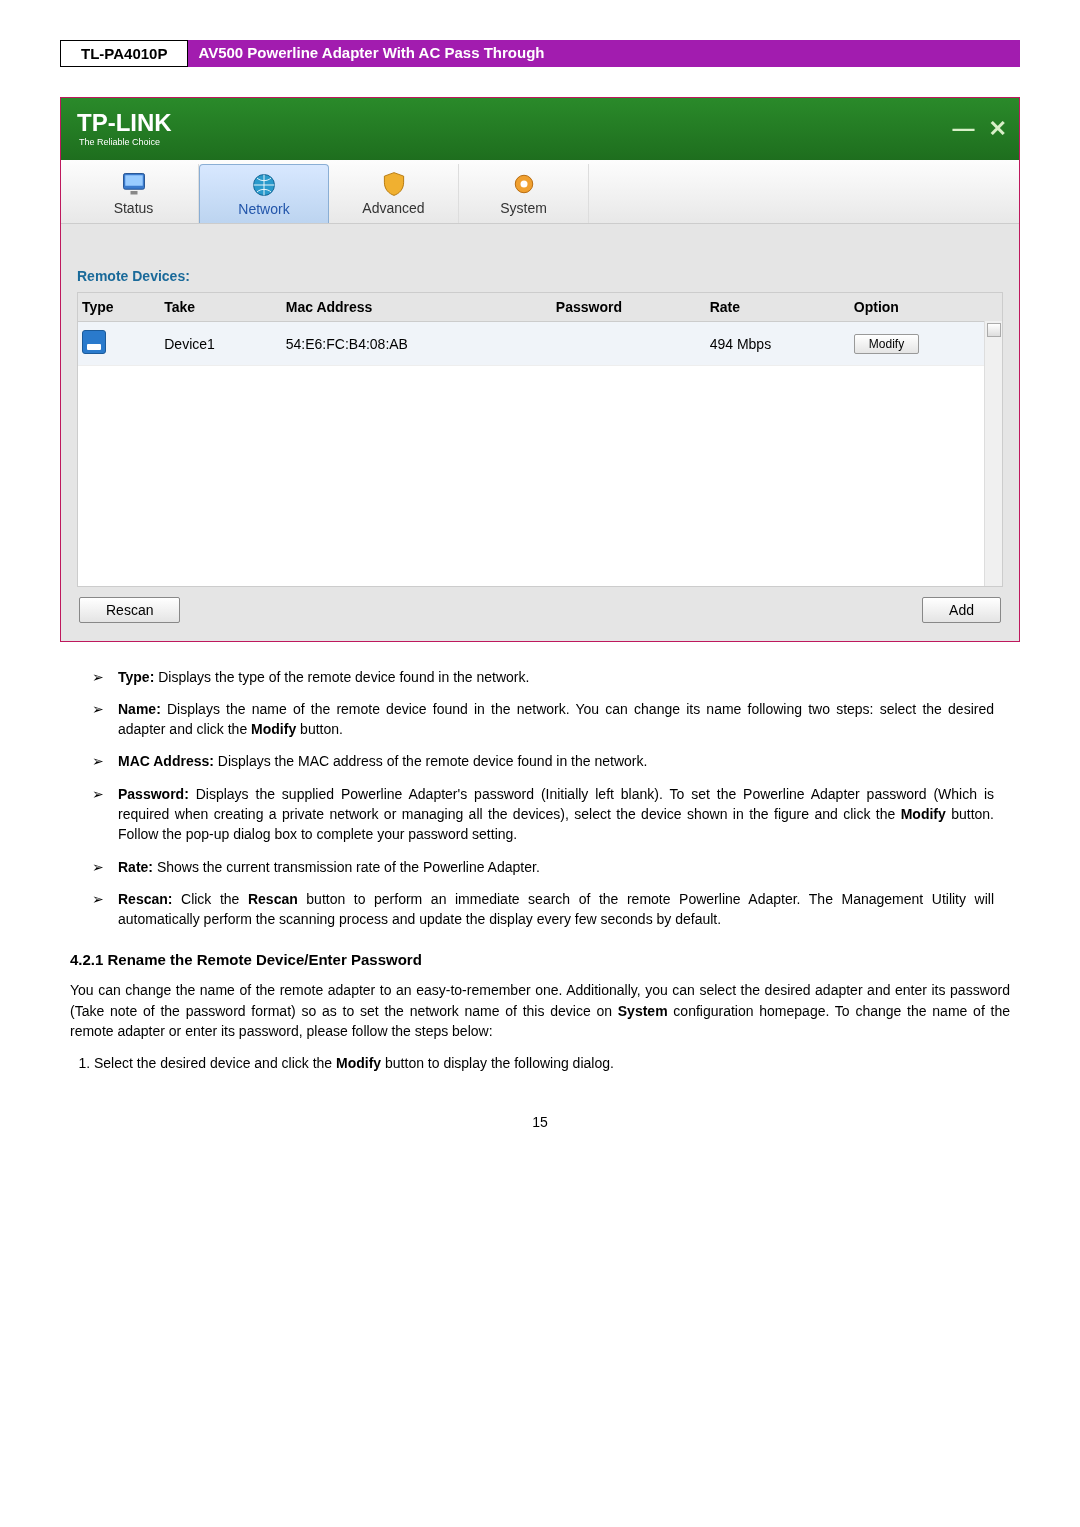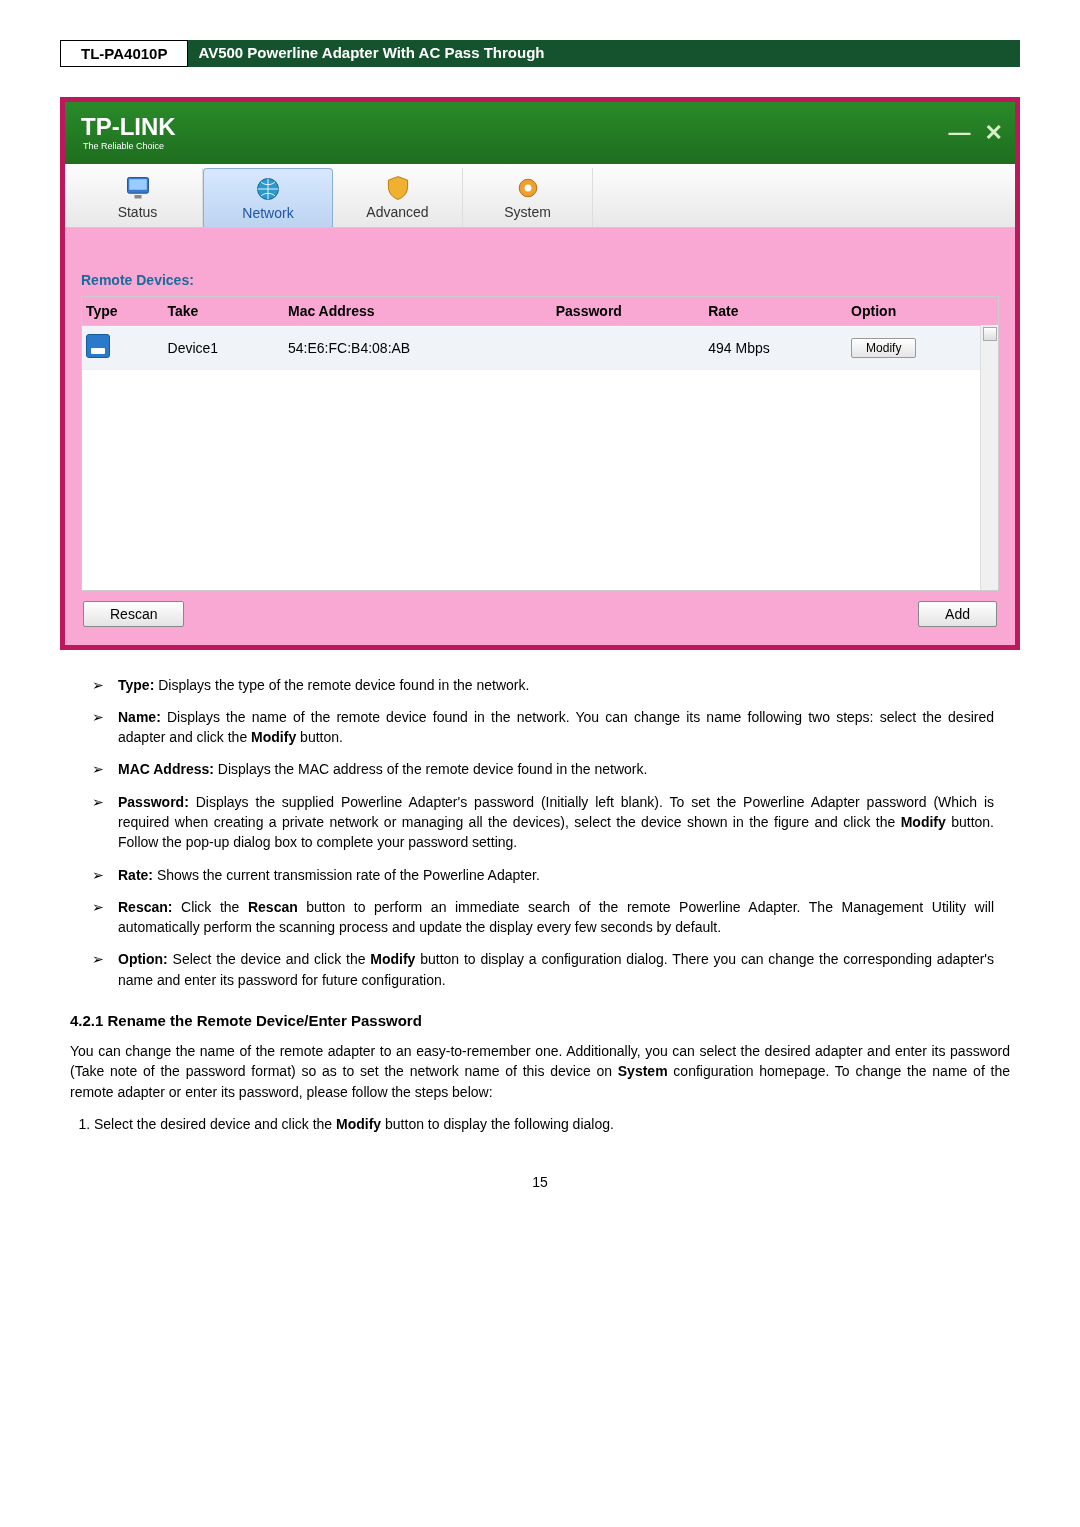--- a/index.html
+++ b/index.html
@@ -18,29 +18,29 @@
   }
   .doc-header-left {
     background: #fff;
     border: 1px solid #000;
     padding: 4px 20px;
     font-weight: bold;
     font-size: 15px;
   }
   .doc-header-right {
     flex: 1;
-    background: #14532d;
+    background: #a21caf;
     color: #fff;
     font-weight: bold;
     padding: 4px 10px;
     font-size: 15px;
   }
   .app-window {
-    border: 5px solid #be185d;
-    background: #f9a8d4;
+    border: 1px solid #be185d;
+    background: #e5e5e5;
     margin-bottom: 25px;
     width: 100%;
   }
   .app-titlebar {
     background: linear-gradient(#2a8a2a,#1e6e1e);
     height: 62px;
     display: flex;
     align-items: center;
     justify-content: space-between;
     padding: 0 8px;
@@ -184,21 +184,20 @@
   </div>
 </div>
 
 <ul class="desc">
   <li><span class="b">Type:</span><span> Displays the type of the remote device found in the network.</span></li>
   <li><span class="b">Name:</span><span> Displays the name of the remote device found in the network. You can change its name following two steps: select the desired adapter and click the </span><span class="b">Modify</span><span> button.</span></li>
   <li><span class="b">MAC Address:</span><span> Displays the MAC address of the remote device found in the network.</span></li>
   <li><span class="b">Password:</span><span> Displays the supplied Powerline Adapter's password (Initially left blank). To set the Powerline Adapter password (Which is required when creating a private network or managing all the devices), select the device shown in the figure and click the </span><span class="b">Modify</span><span> button. Follow the pop-up dialog box to complete your password setting.</span></li>
   <li><span class="b">Rate:</span><span> Shows the current transmission rate of the Powerline Adapter.</span></li>
   <li><span class="b">Rescan:</span><span> Click the </span><span class="b">Rescan</span><span> button to perform an immediate search of the remote Powerline Adapter. The Management Utility will automatically perform the scanning process and update the display every few seconds by default.</span></li>
-  <li><span class="b">Option:</span><span> Select the device and click the </span><span class="b">Modify</span><span> button to display a configuration dialog. There you can change the corresponding adapter's name and enter its password for future configuration.</span></li>
 </ul>
 
 <h3 class="sub">4.2.1 Rename the Remote Device/Enter Password</h3>
 <p class="para">
   <span>You can change the name of the remote adapter to an easy-to-remember one. Additionally, you can select the desired adapter and enter its password (Take note of the password format) so as to set the network name of this device on </span><span class="b">System</span><span> configuration homepage. To change the name of the remote adapter or enter its password, please follow the steps below:</span>
 </p>
 <ol class="steps">
   <li><span>Select the desired device and click the </span><span class="b">Modify</span><span> button to display the following dialog.</span></li>
 </ol>
 

